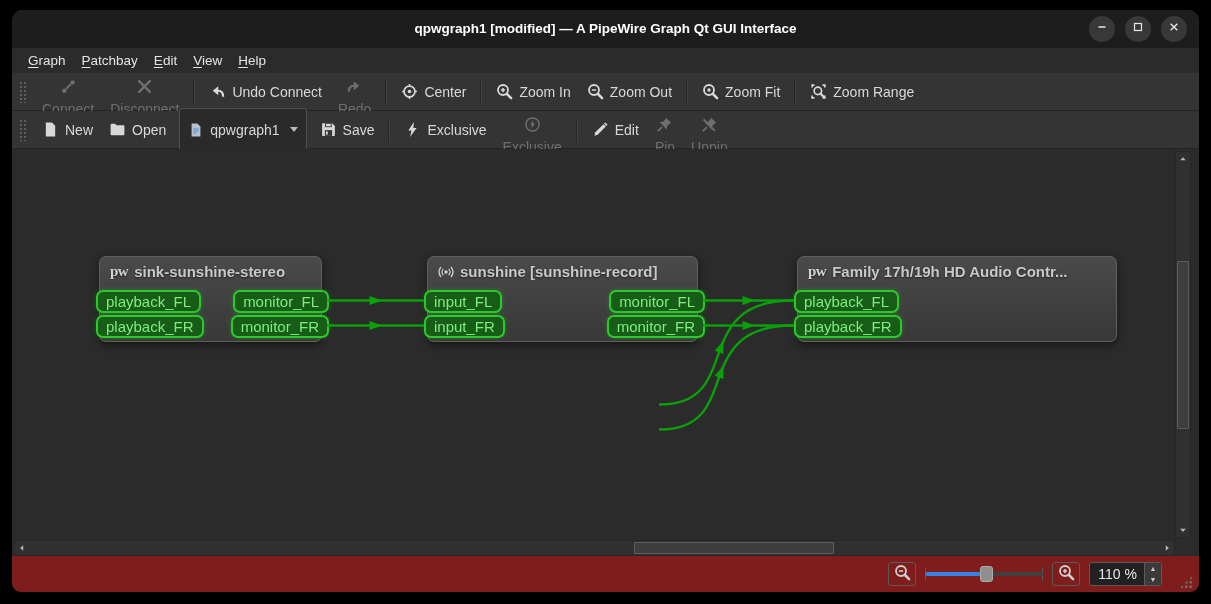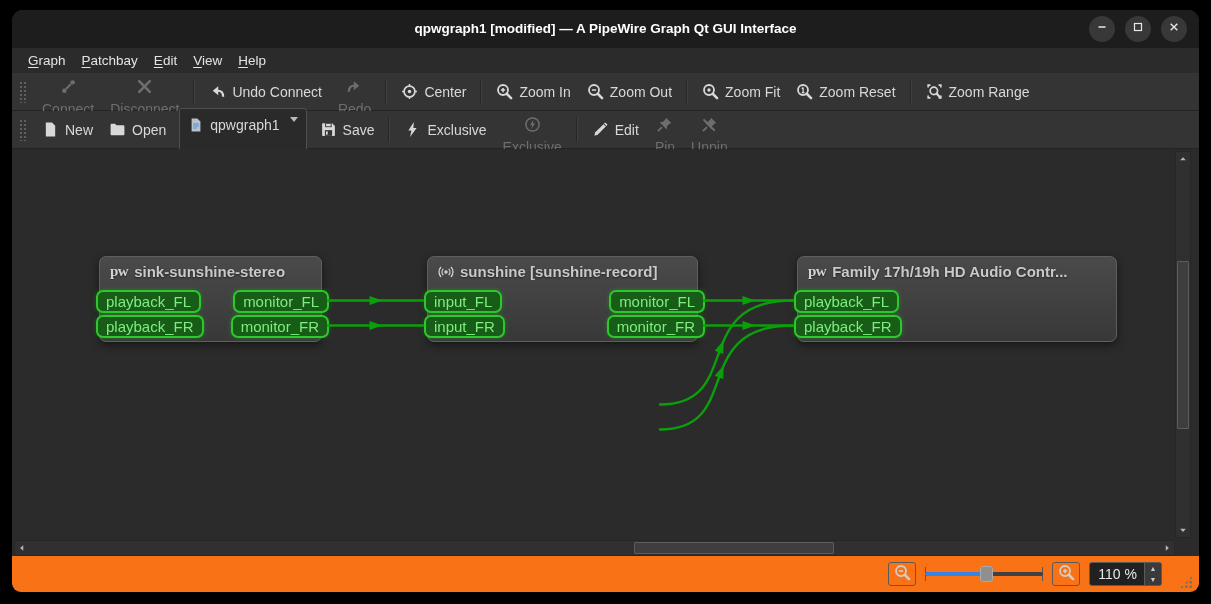--- a/index.html
+++ b/index.html
@@ -25,21 +25,21 @@
   
   .toolbar{height:37px;background:#343434;border-bottom:1px solid #232323;display:flex;align-items:center;
     padding:0 4px;flex:0 0 auto;}
   .tb-handle{width:8px;height:22px;margin:0 7px 0 3px;
     background-image:radial-gradient(circle,#5e5e5e 1px,transparent 1.2px);background-size:4px 4px;}
   .tb-btn{display:flex;align-items:center;gap:6px;padding:0 8px;height:28px;border-radius:3px;
     font-size:14px;color:#d8d8d8;white-space:nowrap;}
   .tb-btn.disabled{color:#6e6e6e;flex-direction:column;}
   .tb-btn svg{display:block;}
   .tb-sep{width:2px;height:24px;margin:0 6px;background:linear-gradient(90deg,#262626 50%,#414141 50%);}
-  .tb-combo{display:flex;align-items:flex-start;gap:6px;background:#2a2a2a;border:1px solid #4f4f4f;
+  .tb-combo{display:flex;align-items:center;gap:6px;background:#2a2a2a;border:1px solid #4f4f4f;
     border-radius:3px;height:26px;padding:8px 8px;color:#d8d8d8;font-size:14px;margin:0 5px;}
   .combo-arrow{width:0;height:0;border-left:4px solid transparent;border-right:4px solid transparent;
     border-top:5px solid #b8b8b8;margin-left:4px;}
 
   
   .canvas{position:relative;flex:1 1 auto;background:#2b2b2b;overflow:hidden;}
   #wires{position:absolute;left:0;top:0;z-index:3;pointer-events:none;}
   .node{position:absolute;z-index:2;background:linear-gradient(180deg,#4a4a4a,#383838);
     border:1px solid #5f5f5f;border-radius:7px;box-shadow:0 3px 9px rgba(0,0,0,.5);}
   .node-header{position:absolute;top:6px;left:10px;right:8px;display:flex;align-items:center;gap:6px;
@@ -57,21 +57,21 @@
   .scrollbar.h{left:2px;bottom:0;height:16px;width:1161px;}
   .scrollbar.v{right:8px;top:2px;width:16px;height:387px;}
   .sb-arrow{position:absolute;width:14px;height:14px;display:flex;align-items:center;justify-content:center;
     color:#b5b5b5;}
   .sb-arrow svg{display:block;}
   .thumb{position:absolute;background:#3e3e3e;border:1px solid #5c5c5c;border-radius:1px;box-sizing:border-box;}
   .scrollbar.h .thumb{top:1px;height:12px;left:619px;width:200px;}
   .scrollbar.v .thumb{left:1px;width:12px;top:109px;height:168px;}
 
   
-  .statusbar{height:36px;background:#f97316;display:flex;align-items:center;justify-content:flex-end;
+  .statusbar{height:36px;background:#7f1d1d;display:flex;align-items:center;justify-content:flex-end;
     gap:9px;padding-right:6px;flex:0 0 auto;}
   .sb-btn{width:28px;height:24px;border:1px solid #5a5a5a;border-radius:3px;display:flex;align-items:center;
     justify-content:center;color:#cfcfcf;background:transparent;box-sizing:border-box;}
   .slider{position:relative;width:118px;height:16px;}
   .slider-tick{position:absolute;top:1px;width:1px;height:14px;background:#565656;}
   .slider-track{position:absolute;top:6px;left:0;right:0;height:4px;background:#404040;border-radius:2px;}
   .slider-fill{position:absolute;top:6px;left:0;height:4px;background:var(--accent);border-radius:2px;}
   .slider-handle{position:absolute;top:0;width:13px;height:16px;background:#8f8f8f;border:1px solid #aaa;
     border-radius:3px;box-sizing:border-box;}
   .spinbox{display:flex;align-items:stretch;height:24px;border:1px solid #5a5a5a;border-radius:3px;
@@ -194,30 +194,20 @@
       <div class="tb-btn">
         <span style="display: flex;">
           <svg viewBox="0 0 16 16" width="17" height="17" aria-hidden="true">
             <circle cx="6.6" cy="6.6" r="4.7" fill="none" stroke="currentColor" stroke-width="1.7"></circle>
             <path d="M10.1 10.1 L14.2 14.2" stroke="currentColor" stroke-width="2.4" stroke-linecap="round"></path>
             <circle cx="6.6" cy="6.6" r="1.6" fill="currentColor"></circle>
           </svg>
         </span>
         <span>Zoom Fit</span>
       </div>
-      <div class="tb-btn">
-        <span style="display: flex;">
-          <svg viewBox="0 0 16 16" width="17" height="17" aria-hidden="true">
-            <circle cx="6.6" cy="6.6" r="4.7" fill="none" stroke="currentColor" stroke-width="1.7"></circle>
-            <path d="M10.1 10.1 L14.2 14.2" stroke="currentColor" stroke-width="2.4" stroke-linecap="round"></path>
-            <path d="M6.7 4.2 V9 M5.4 5.3 L6.7 4.2 M5.4 9 H8" stroke="currentColor" stroke-width="1.2" fill="none"></path>
-          </svg>
-        </span>
-        <span>Zoom Reset</span>
-      </div>
       <div class="tb-sep"></div>
       <div class="tb-btn">
         <span style="display: flex;">
           <svg viewBox="0 0 16 16" width="17" height="17" aria-hidden="true">
             <path d="M2 4.2 V2 H4.2 M11.8 2 H14 V4.2 M14 11.8 V14 H11.8 M4.2 14 H2 V11.8" stroke="currentColor" stroke-width="1.5" fill="none"></path>
             <circle cx="7.4" cy="7.4" r="3.5" fill="none" stroke="currentColor" stroke-width="1.6"></circle>
             <path d="M10 10 L12.6 12.6" stroke="currentColor" stroke-width="2" stroke-linecap="round"></path>
           </svg>
         </span>
         <span>Zoom Range</span>

